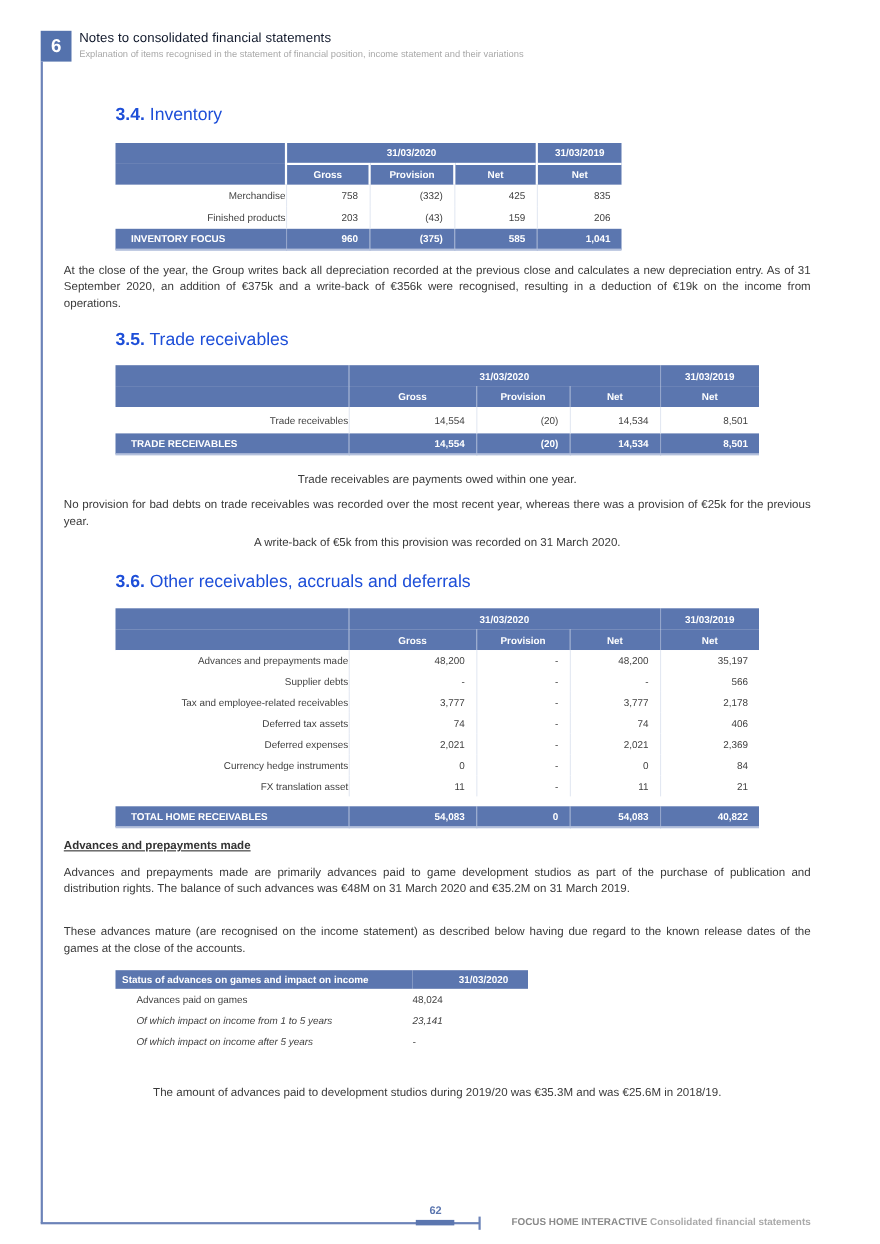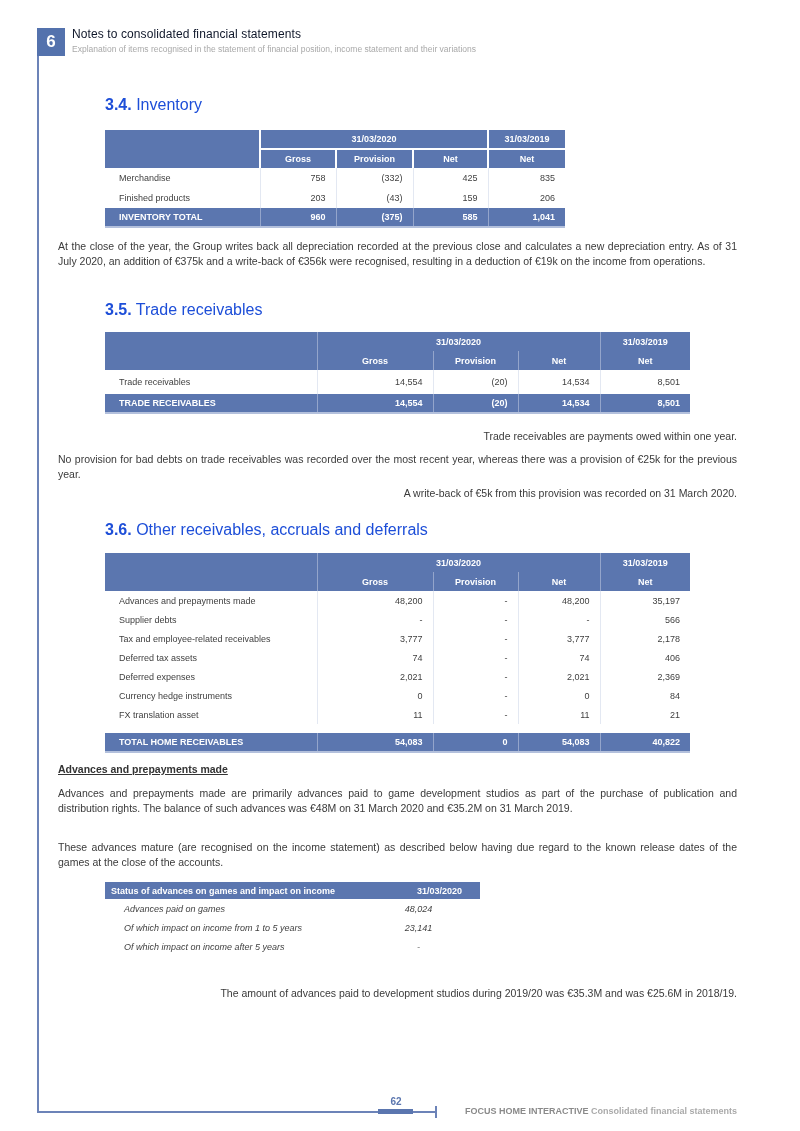--- a/index.html
+++ b/index.html
@@ -16,53 +16,53 @@
   .chapter-title { color:#0f172a; font-size:12px; letter-spacing:0.1px; }
   .chapter-sub { color:#a9a9a9; font-size:8.5px; margin-top:3px; }
 
   
   .sec-h { position:absolute; left:105px; font-size:16px; color:#1d4ed8; }
   .sec-h .num { font-weight:bold; }
 
   
   .para { position:absolute; left:58px; width:679px; font-size:10.5px; line-height:15px;
     color:#3a3a3a; text-align:justify; }
-  .para.single { text-align:right; }
+  .para.single { text-align:center; }
   .sub-head { position:absolute; left:58px; font-size:10.5px; font-weight:bold; color:#333;
     text-decoration:underline; }
 
   
   table.tbl { position:absolute; border-collapse:collapse; table-layout:fixed; font-size:9px; }
   .tbl td { vertical-align:middle; }
   .hy td, .hs td { background:#5b76af; color:#fff; font-weight:bold; text-align:center; }
   .hy td { height:19px; } .hs td { height:19px; }
   .sepw { border-left:2px solid #fff; }
   .topw { border-top:2px solid #fff; }
   .sepf { border-left:1px solid rgba(255,255,255,0.35); }
-  .dr td { background:#fff; color:#3f3f3f; }
+  .dr td { background:#fff; color:#3f3f3f;text-align:right; }
   .rl { text-align:left; padding-left:14px; }
   .rv { text-align:right; padding-right:10px; }
   .dr .sepl { border-left:1px solid #e3e8f2;margin-left:24px; }
   .tr-total td { background:#5b76af; color:#fff; font-weight:bold; height:19px; }
   .tr-total .sept { border-left:1px solid rgba(255,255,255,0.35);padding-left:12px; }
   .t34 { border-bottom:2px solid #b3c0dc; }
   .t34 .dr td { height:20px; }
   .t35, .t36 { border-bottom:2px solid #b3c0dc; }
   .t35 .dr td { height:24px; }
   .t36 .dr td { height:19px; }
   .spacer td { background:#fff; height:9px; }
 
   
   .st { border-collapse:collapse; table-layout:fixed; position:absolute; font-size:9px; }
   .st .sh td { background:#5b76af; color:#fff; font-weight:bold; height:17px; }
   .st .sh .shl { text-align:left; padding-left:6px; }
   .st .sh .shv { text-align:right; padding-right:18px; }
-  .st .sr td { height:19px; color:#3f3f3f; background:#fff;font-style:italic; }
+  .st .sr td { height:19px; color:#3f3f3f; background:#fff; }
   .st .sr .srl { text-align:left; padding-left:19px; }
-  .st .sr .srv { text-align:center; padding-right:18px; }
+  .st .sr .srv { text-align:left; padding-right:18px; }
   .st .it td { font-style:italic; }
 
   
   .f-line { position:absolute; left:37px; top:1111px; width:399px; height:2px; background:#6c83b8; }
   .f-thick { position:absolute; left:378px; top:1109px; width:35px; height:5px; background:#5b76af; }
   .f-page { position:absolute; left:371px; top:1096px; width:50px; text-align:center;
     color:#5b76af; font-size:10px; font-weight:bold; }
   .f-tick { position:absolute; left:435px; top:1106px; width:2px; height:12px; background:#6c83b8; }
   .f-brand { position:absolute; right:63px; top:1106px; font-size:9px; white-space:nowrap;font-weight:bold; }
   .f-brand .b1 { color:#8a8a8a; }
@@ -114,30 +114,30 @@
       <td class="rv sepl">835</td>
     </tr>
     <tr class="dr">
       <td class="rl">Finished products</td>
       <td class="rv sepl">203</td>
       <td class="rv sepl">(43)</td>
       <td class="rv sepl">159</td>
       <td class="rv sepl">206</td>
     </tr>
     <tr class="tr-total">
-      <td class="rl">INVENTORY TOTAL</td>
+      <td class="rl">INVENTORY FOCUS</td>
       <td class="rv sept">960</td>
       <td class="rv sept">(375)</td>
       <td class="rv sept">585</td>
       <td class="rv sept">1,041</td>
     </tr>
   </tbody>
     </table>
 
-  <div class="para" style="top:239px;">At the close of the year, the Group writes back all depreciation recorded at the previous close and calculates a new depreciation entry. As of 31 July 2020, an addition of €375k and a write-back of €356k were recognised, resulting in a deduction of €19k on the income from operations.</div>
+  <div class="para" style="top:239px;">At the close of the year, the Group writes back all depreciation recorded at the previous close and calculates a new depreciation entry. As of 31 September 2020, an addition of €375k and a write-back of €356k were recognised, resulting in a deduction of €19k on the income from operations.</div>
 
   <div class="sec-h" style="top:301px;">
     <span class="num">3.5.</span>
     <span>Trade receivables</span>
   </div>
 
   <table class="tbl t35" style="left:105px; top:332px; width:585px;">
     <colgroup>
         <col style="width:212px">
         <col style="width:116px">

